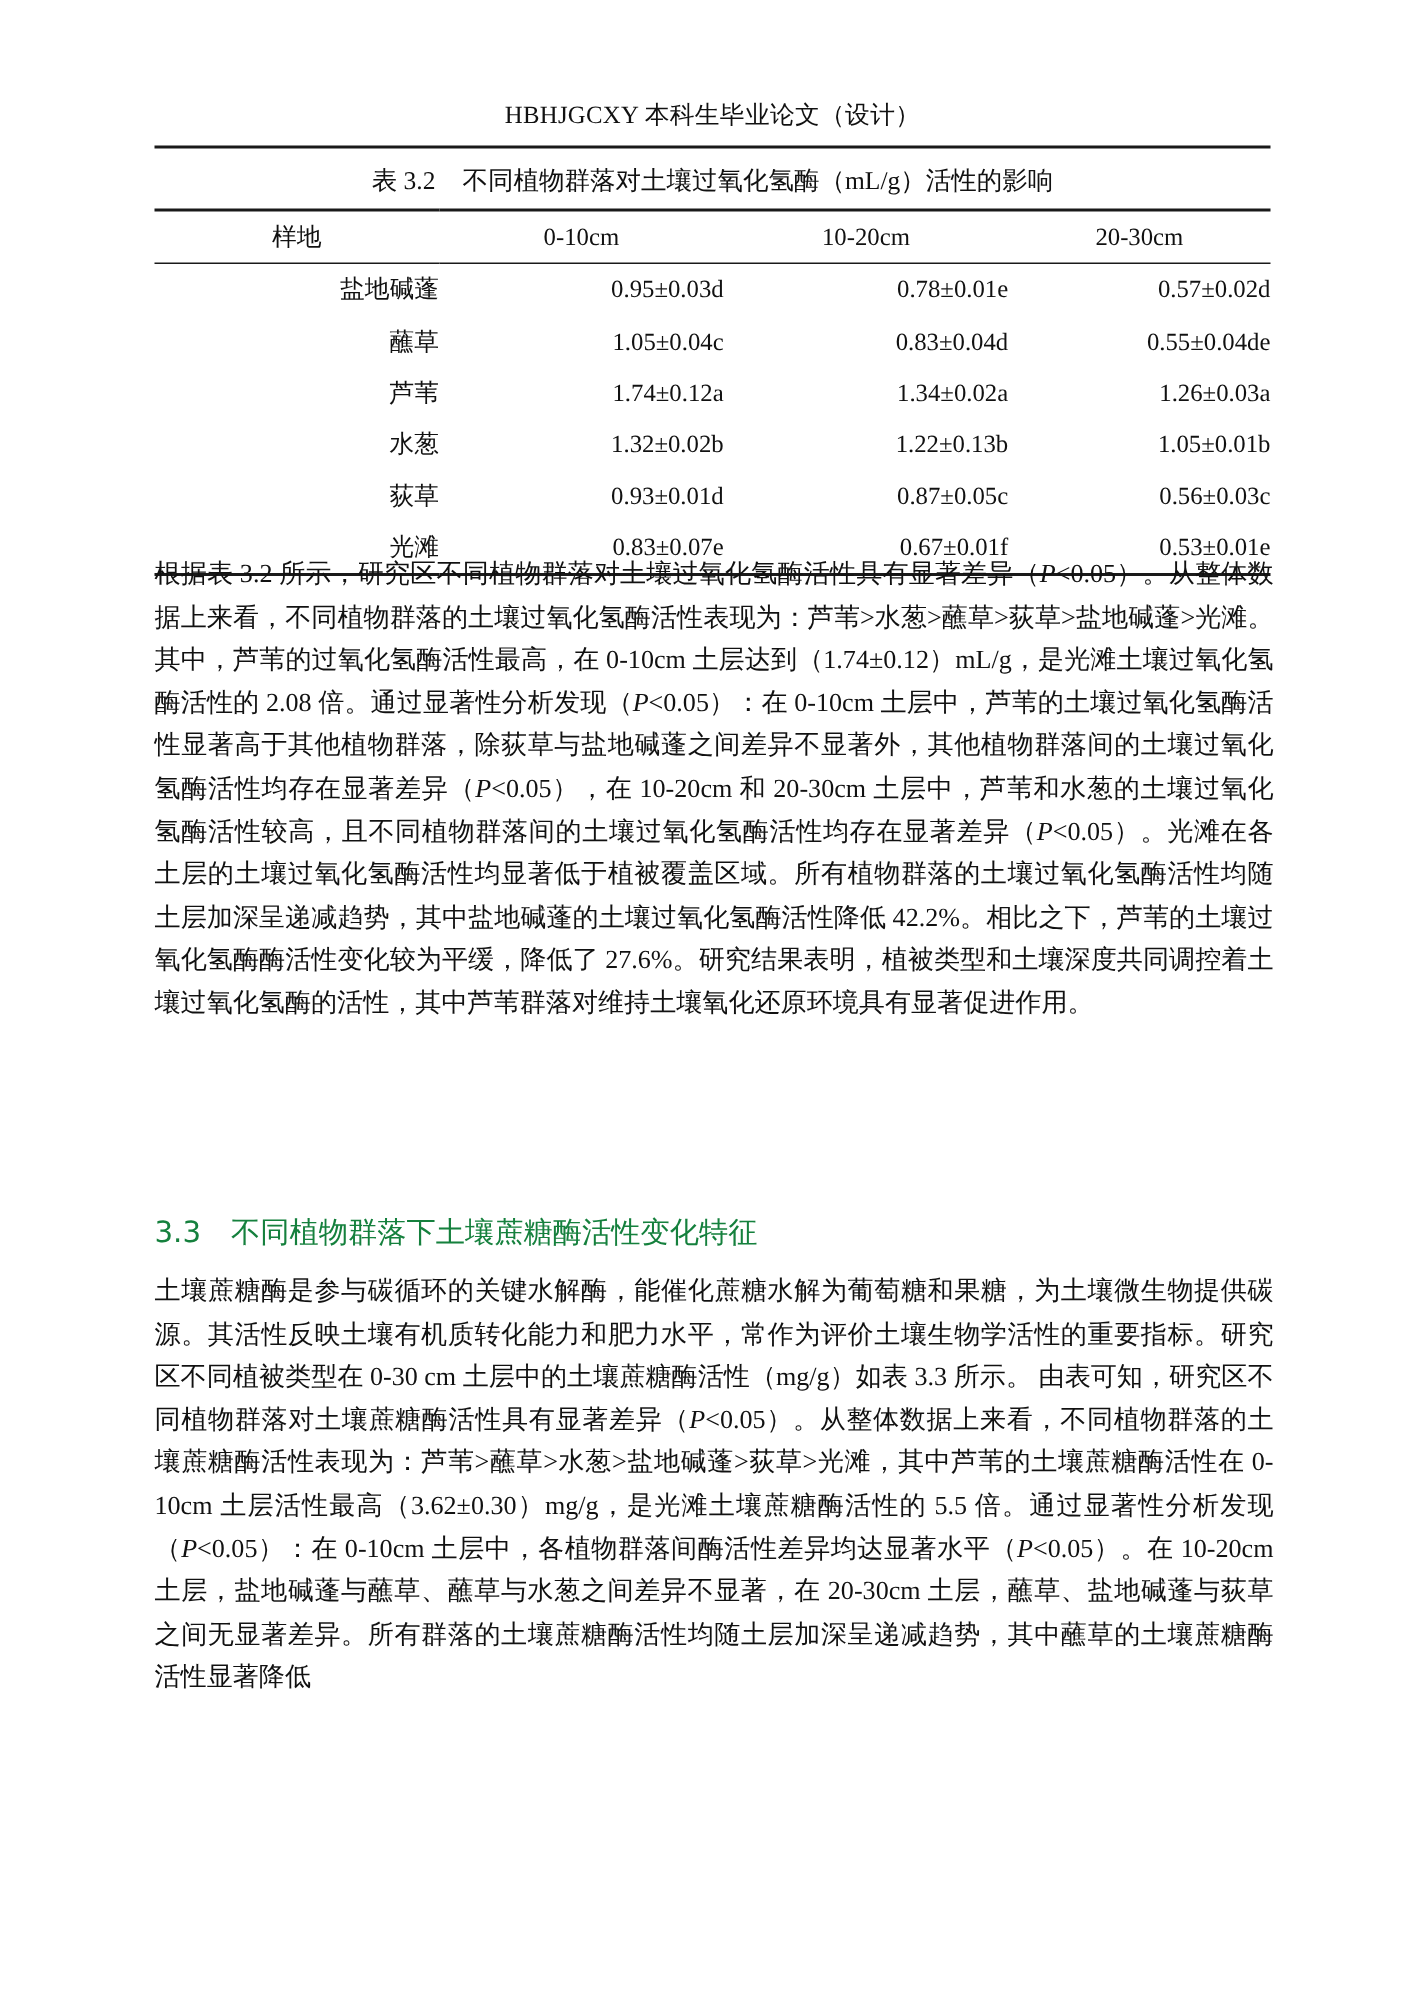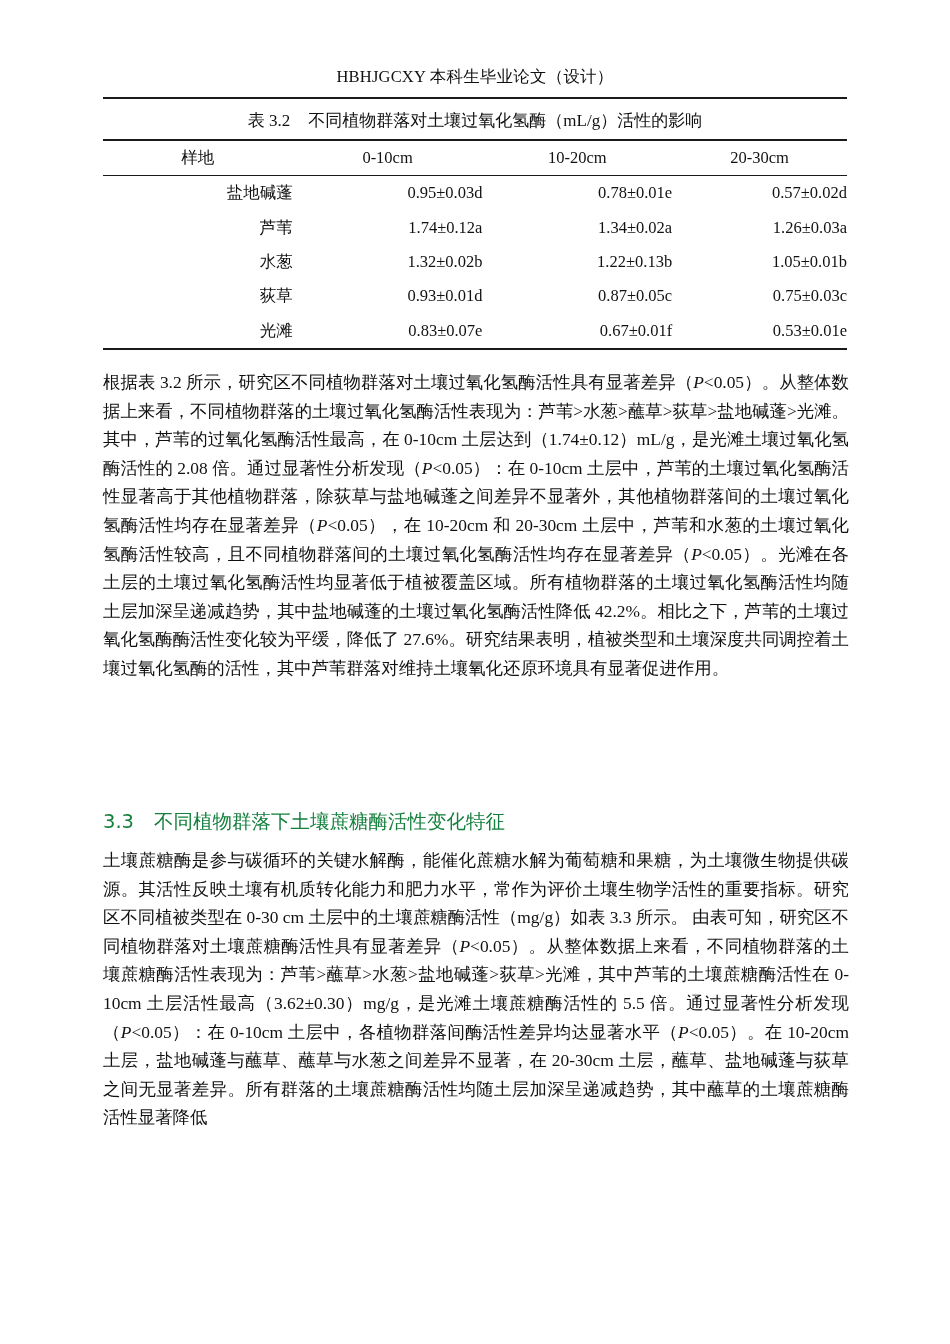--- a/index.html
+++ b/index.html
@@ -151,36 +151,42 @@
       </tr>
     </thead>
     <tbody>
       <tr>
         <td>盐地碱蓬</td>
         <td>0.95±0.03d</td>
         <td>0.78±0.01e</td>
         <td>0.57±0.02d</td>
       </tr>
       <tr>
+        <td>蘸草</td>
+        <td>1.05±0.04c</td>
+        <td>0.83±0.04d</td>
+        <td>0.55±0.04de</td>
+      </tr>
+      <tr>
         <td>芦苇</td>
         <td>1.74±0.12a</td>
         <td>1.34±0.02a</td>
         <td>1.26±0.03a</td>
       </tr>
       <tr>
         <td>水葱</td>
         <td>1.32±0.02b</td>
         <td>1.22±0.13b</td>
         <td>1.05±0.01b</td>
       </tr>
       <tr>
         <td>荻草</td>
         <td>0.93±0.01d</td>
         <td>0.87±0.05c</td>
-        <td>0.75±0.03c</td>
+        <td>0.56±0.03c</td>
       </tr>
       <tr>
         <td>光滩</td>
         <td>0.83±0.07e</td>
         <td>0.67±0.01f</td>
         <td>0.53±0.01e</td>
       </tr>
     </tbody>
   </table>
 

